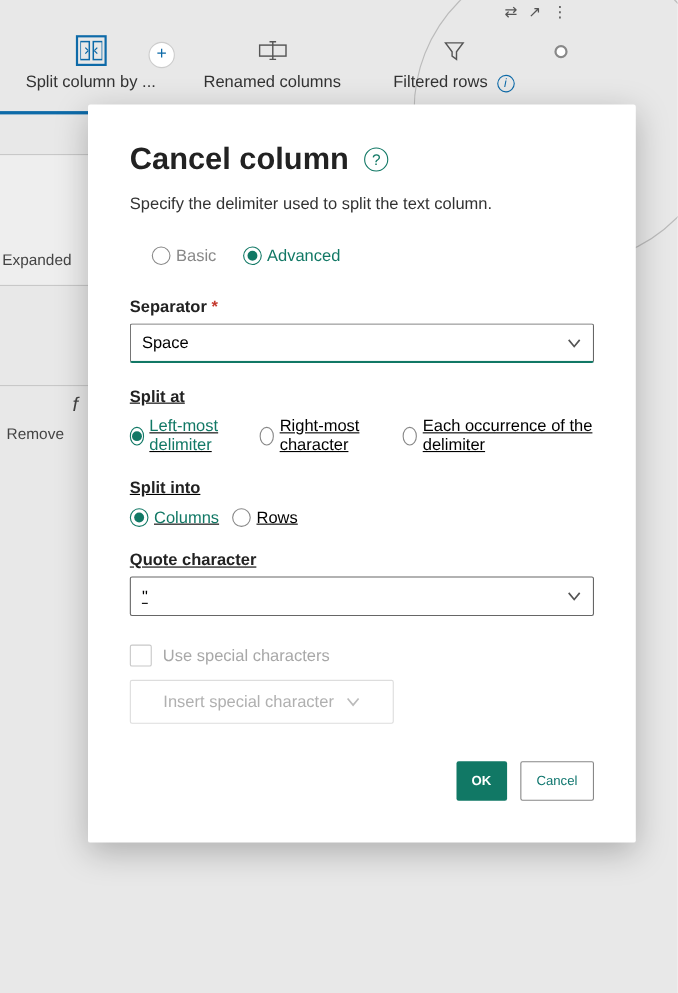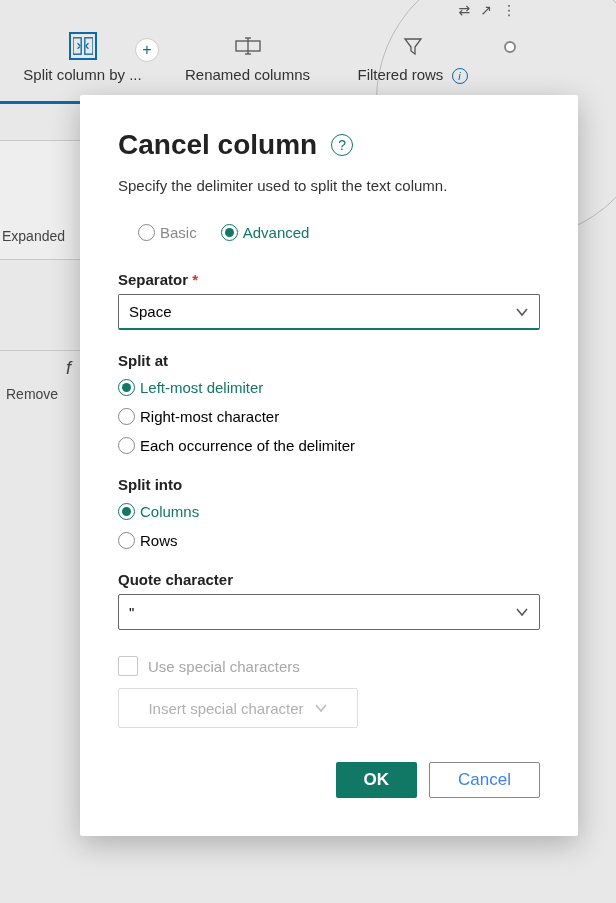--- a/index.html
+++ b/index.html
@@ -27,29 +27,29 @@
     .radio{display:flex;align-items:center;gap:5px;font-size:15px;cursor:pointer;}
     .radio-outer{width:17px;height:17px;border:1.5px solid #888;border-radius:50%;display:flex;align-items:center;justify-content:center;}
     .radio-outer.sel{border-color:#117865;}
     .radio-inner{width:9px;height:9px;border-radius:50%;background:#117865;}
     .radio.sel .rlabel{color:#117865;}
     .field-label{font-size:15px;font-weight:600;color:#222;margin-bottom:6px;}
     .req{color:#c43a2f;}
     .select{border:1px solid #666;height:36px;display:flex;align-items:center;justify-content:space-between;padding:0 10px;font-size:15px;cursor:pointer;border-radius:2px;}
     .select.green{border-bottom:2px solid #117865;}
     .chev{width:14px;height:14px;}
-    .group{margin-top:22px;}
-    .opt-list{margin-top:10px;display:flex;flex-direction:column;gap:12px;margin-bottom:2px;}
+    .group{margin-top:22px;text-decoration:underline;}
+    .opt-list{margin-top:10px;display:flex;flex-direction:row;gap:12px;margin-bottom:2px;}
     .chk-row{display:flex;align-items:center;gap:10px;color:#a8a8a8;font-size:15px;margin-top:26px;}
     .chk{width:20px;height:20px;border:1px solid #c8c8c8;border-radius:2px;}
     .insert-btn{margin-top:12px;border:1px solid #ddd;height:40px;width:240px;display:flex;align-items:center;justify-content:center;gap:10px;color:#b0b0b0;font-size:15px;border-radius:2px;}
     .btn-row{display:flex;justify-content:flex-end;gap:12px;margin-top:34px;}
-    .btn{height:36px;padding:0 28px;font-size:17px;border-radius:2px;display:flex;align-items:center;cursor:pointer;}
+    .btn{height:36px;padding:0 14px;font-size:12px;border-radius:2px;display:flex;align-items:center;cursor:pointer;}
     .btn-primary{background:#117865;color:#fff;border:none;font-weight:600;}
-    .btn-sec{background:#fff;border:1px solid #888;color:#3b82f6;}
+    .btn-sec{background:#fff;border:1px solid #888;color:#0f766e;}
     .info-icon{width:16px;height:16px;border:1.3px solid #0d6aa8;border-radius:50%;display:inline-flex;align-items:center;justify-content:center;color:#0d6aa8;font-size:11px;font-style:italic;margin-left:4px;}
     .side-panel{position:absolute;top:140px;left:0;width:100px;height:120px;border:1px solid #c8c8c8;border-left:none;background:#eee;}
     .side-panel2{position:absolute;top:350px;left:0;width:100px;height:60px;border-top:1px solid #c8c8c8;background:transparent;}
   </style>
 </head>
 <body>
 
 <div class="bg-overlay">
   <div class="bg-curve"></div>
   <div class="bg-node"></div>

